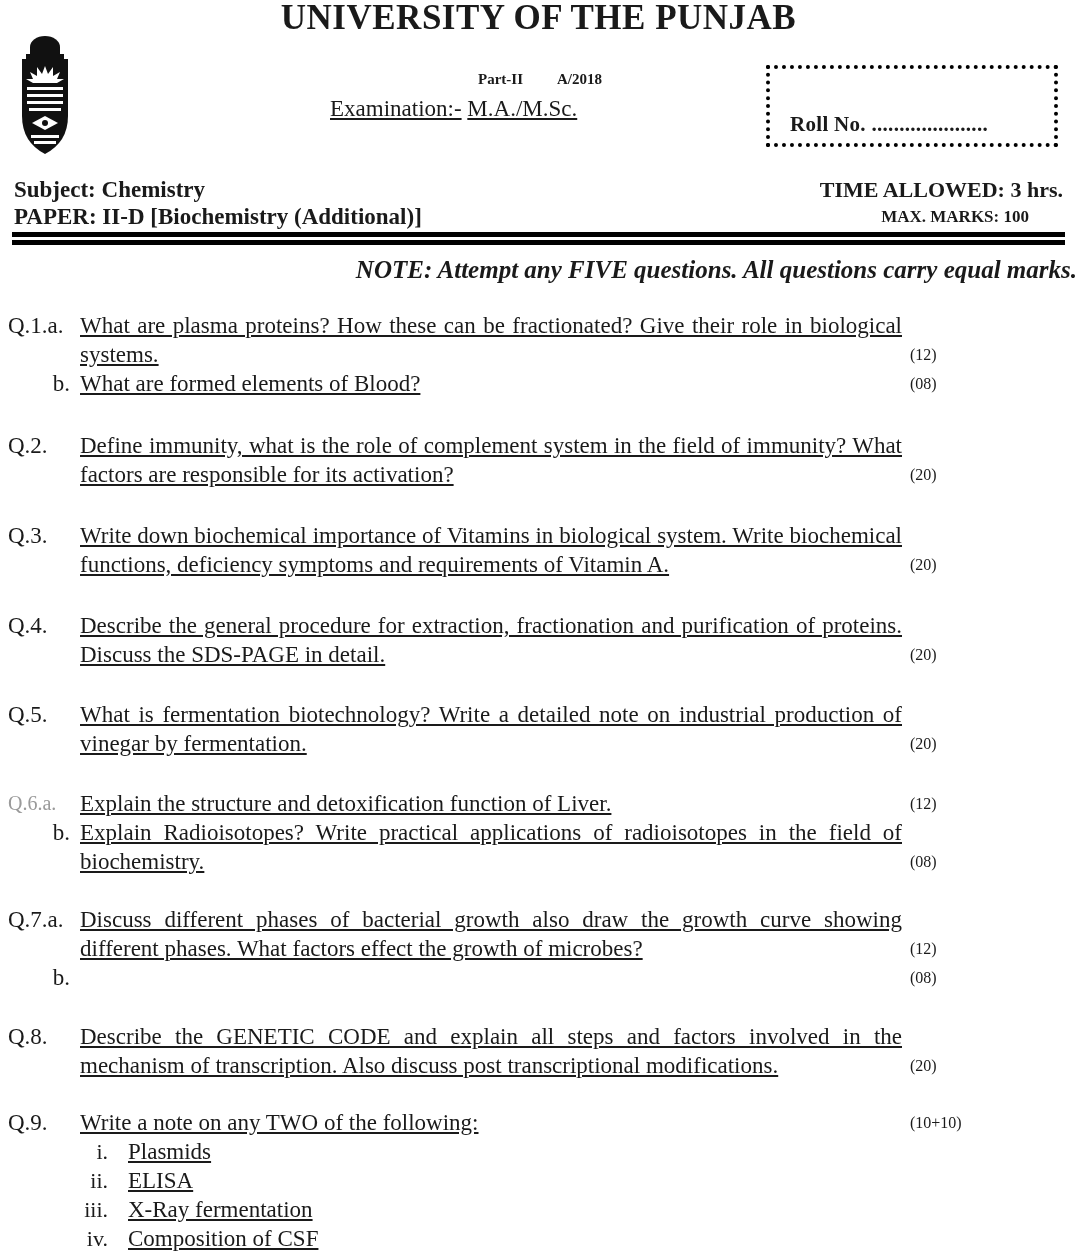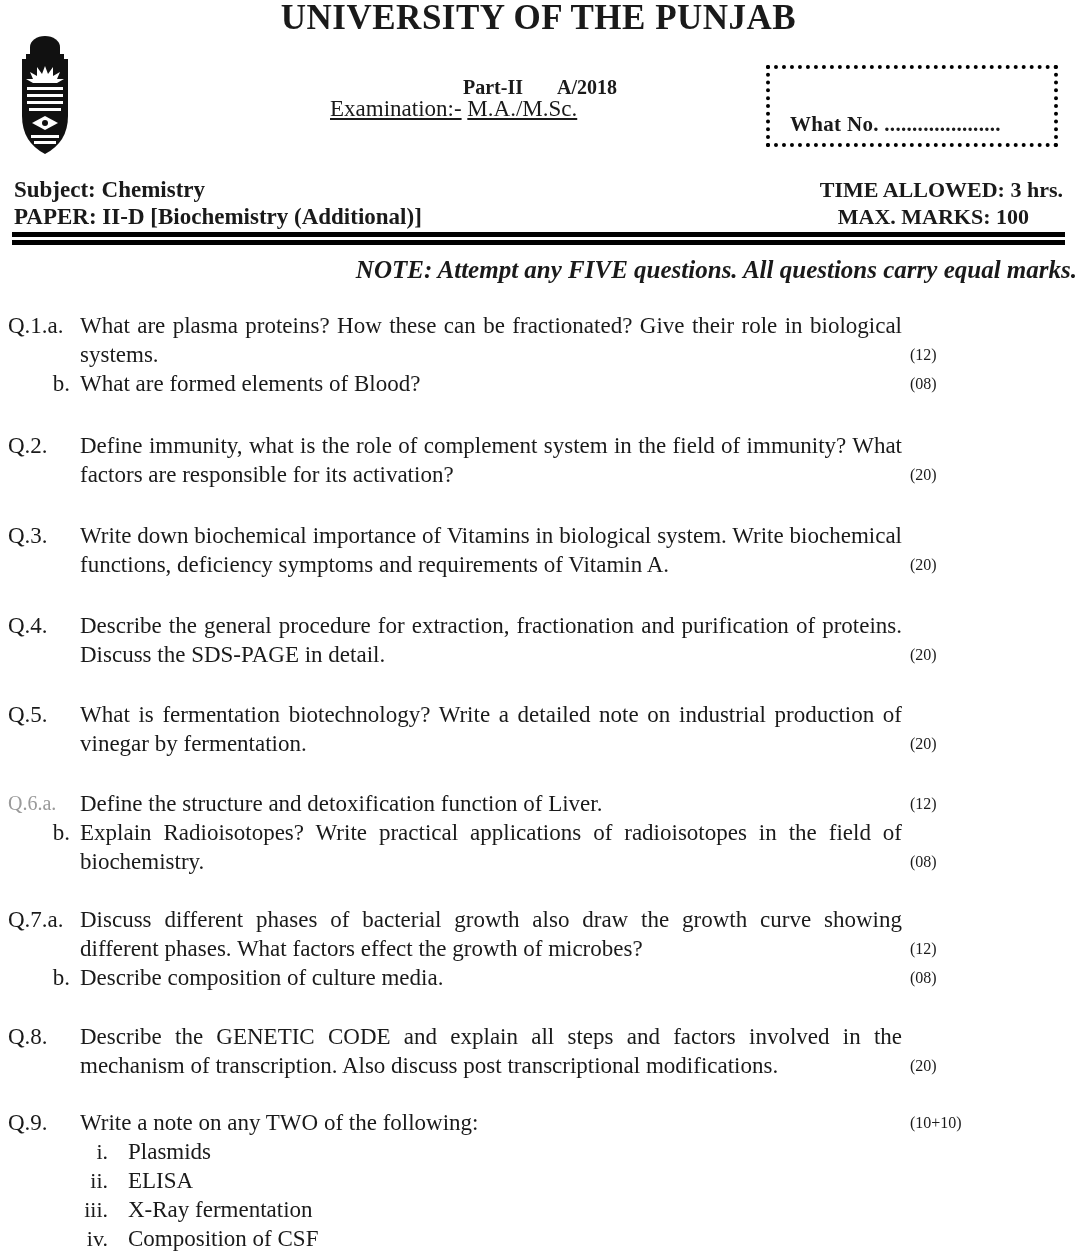--- a/index.html
+++ b/index.html
@@ -42,26 +42,26 @@
   .crest {
     position: absolute;
     left: 14px;
     top: 30px;
     width: 62px;
     height: 128px;
   }
 
   .part-line {
     position: absolute;
-    top: 72px;
+    top: 64px;
     left: 330px;
     width: 420px;
     text-align: center;
     font-weight: bold;
-    font-size: 20px;
+    font-size: 15px;
     line-height: 30px;
     white-space: nowrap;
   }
   .part-line .gap { display:inline-block; width: 34px; }
 
   .exam-line {
     position: absolute;
     top: 94px;
     left: 330px;
     width: 420px;
@@ -118,21 +118,21 @@
     font-size: 22px;
     line-height: 28px;
     white-space: nowrap;
     text-align: right;
   }
   .max-marks {
     position: absolute;
     right: 48px;
     top: 203px;
     font-weight: bold;
-    font-size: 22px;
+    font-size: 17px;
     line-height: 28px;
     white-space: nowrap;
     text-align: right;
   }
 
   .rule-group {
     position: absolute;
     left: 12px;
     top: 232px;
     width: 1053px;
@@ -158,20 +158,21 @@
     font-size: 25px;
     line-height: 32px;
     white-space: nowrap;
   }
 
   
   .qblock {
     position: absolute;
     left: 0;
     width: 1077px;
+    text-decoration: underline;
   }
   .qrow {
     position: relative;
     display: block;
     min-height: 29px;
   }
   .qnum {
     position: absolute;
     left: 8px;
     top: 0;
@@ -266,21 +267,21 @@
   <div class="part-line">
     <span>Part-II</span><span class="gap"></span><span>A/2018</span>
   </div>
 
   <div class="exam-line">
     <span class="u">Examination:-</span>
     <span class="u">M.A./M.Sc.</span>
   </div>
 
   <div class="rollbox">
-    <div class="roll-label">What No. .....................</div>
+    <div class="roll-label">Roll No. .....................</div>
   </div>
 
   <div class="subject">Subject: Chemistry</div>
   <div class="paper">PAPER: II-D [Biochemistry (Additional)]</div>
 
   <div class="time-allowed">TIME ALLOWED: 3 hrs.</div>
   <div class="max-marks">MAX. MARKS: 100</div>
 
   <div class="rule-group">
     <div class="bar bar-a"></div>
@@ -330,39 +331,38 @@
     <div class="qrow">
       <div class="qnum">Q.5.</div>
       <div class="qtext">What is fermentation biotechnology?  Write a detailed note on industrial production of vinegar by fermentation.</div>
       <div class="qmarks" style="top:29px;">(20)</div>
     </div>
   </div>
 
   <div class="qblock" style="top:789px;">
     <div class="qrow">
       <div class="qnum faded">Q.6.a.</div>
-      <div class="qtext nojustify">Define the structure and detoxification function of Liver.</div>
+      <div class="qtext nojustify">Explain the structure and detoxification function of Liver.</div>
       <div class="qmarks" style="top:0px;">(12)</div>
     </div>
     <div class="qrow">
       <div class="qnum sub">b.</div>
       <div class="qtext">Explain Radioisotopes? Write practical applications of radioisotopes in the field of biochemistry.</div>
       <div class="qmarks" style="top:29px;">(08)</div>
     </div>
   </div>
 
   <div class="qblock" style="top:905px;">
     <div class="qrow">
       <div class="qnum">Q.7.a.</div>
       <div class="qtext">Discuss different phases of bacterial growth also draw the growth curve showing different phases. What factors effect the growth of microbes?</div>
       <div class="qmarks" style="top:29px;">(12)</div>
     </div>
     <div class="qrow">
       <div class="qnum sub">b.</div>
-      <div class="qtext nojustify">Describe composition of culture media.</div>
       <div class="qmarks" style="top:0px;">(08)</div>
     </div>
   </div>
 
   <div class="qblock" style="top:1022px;">
     <div class="qrow">
       <div class="qnum">Q.8.</div>
       <div class="qtext">Describe the GENETIC CODE and explain all steps and factors involved in the mechanism of transcription. Also discuss post transcriptional modifications.</div>
       <div class="qmarks" style="top:29px;">(20)</div>
     </div>

